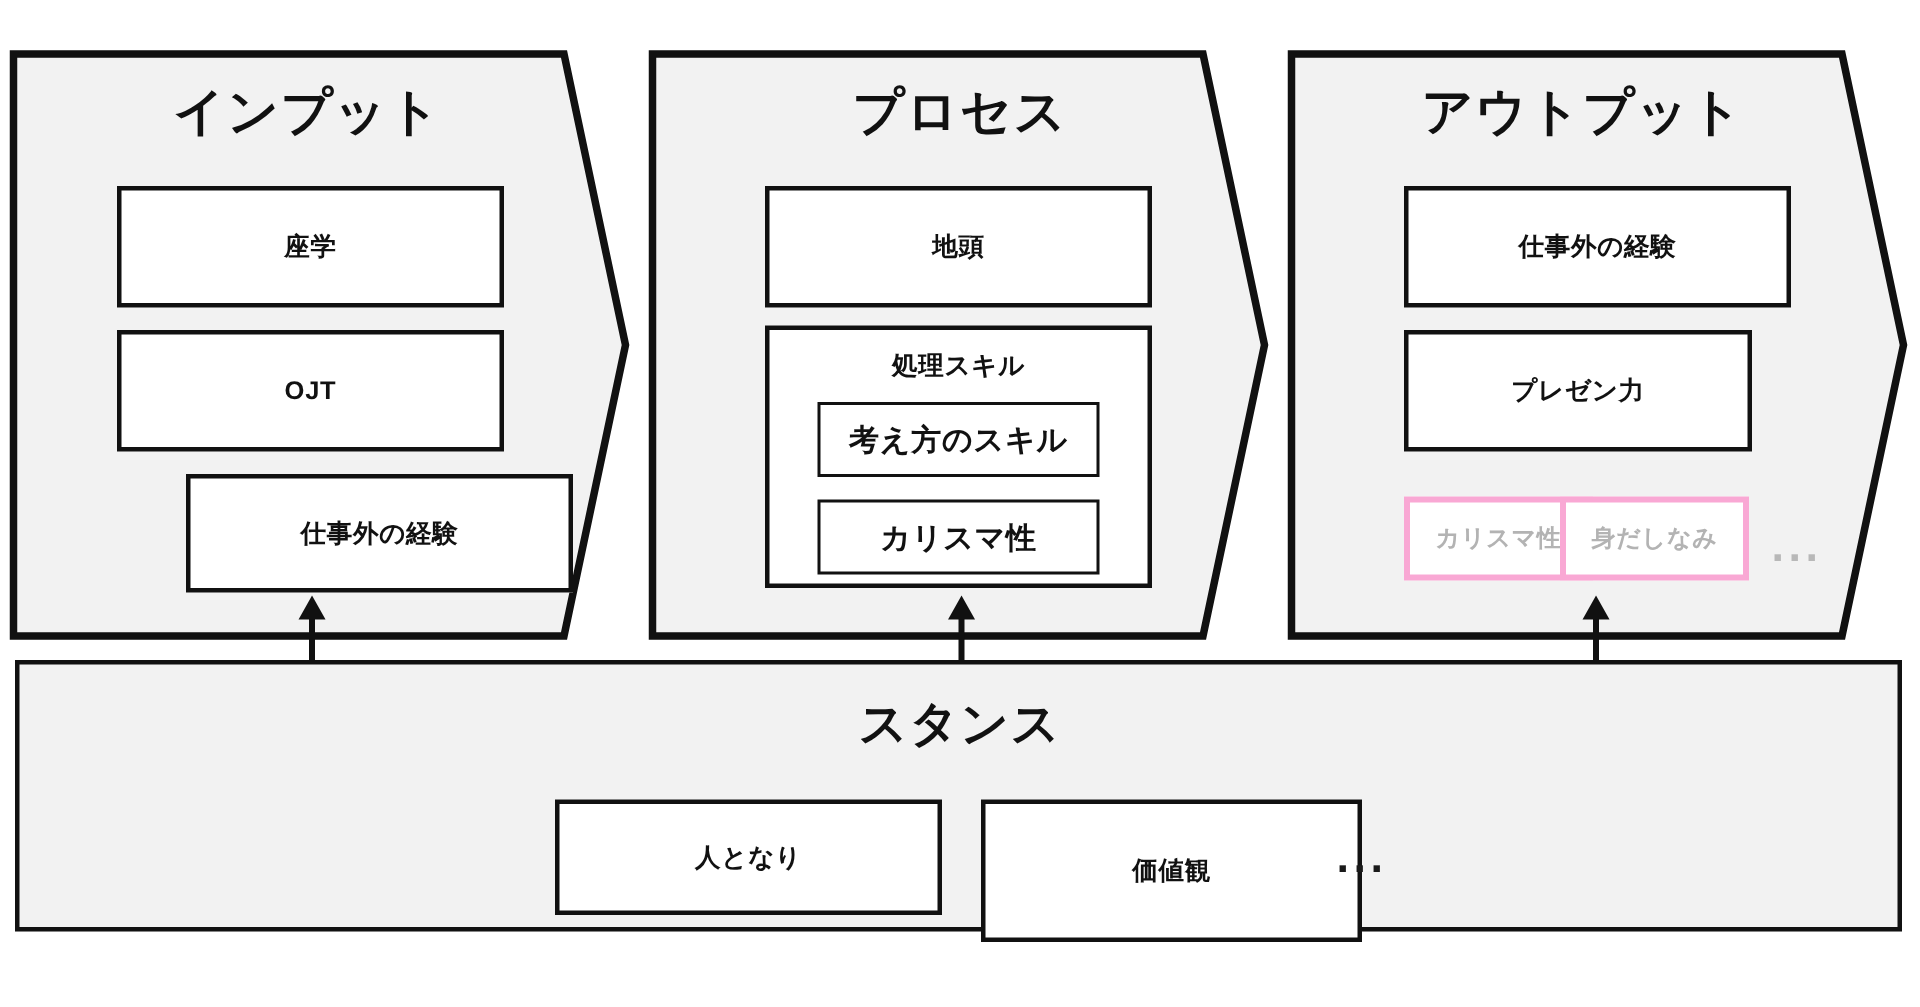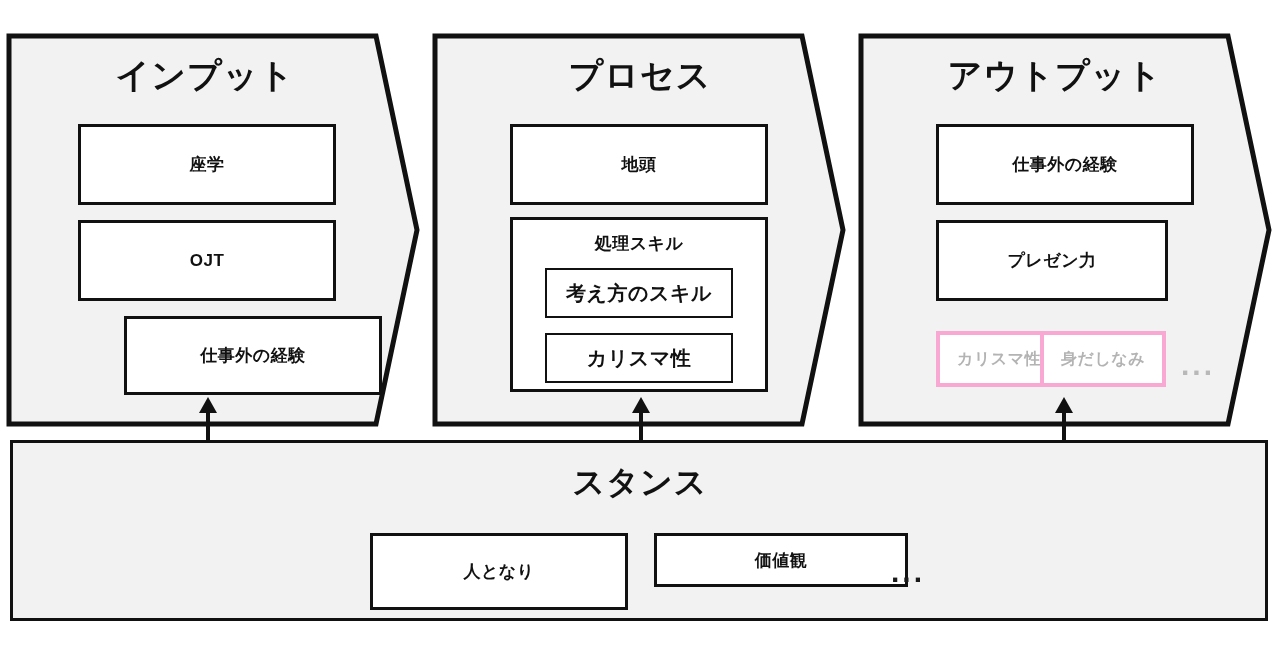--- a/index.html
+++ b/index.html
@@ -172,16 +172,16 @@
       <line x1="12" y1="10" x2="12" y2="74" stroke="#111111" stroke-width="4"></line>
       <polygon points="12,1 3,17 21,17" fill="#111111"></polygon>
       <polygon points="12,83 3,67 21,67" fill="#111111"></polygon>
     </svg>
   </div>
 
   <div class="stance" style="left:10px;top:440px;width:1258px;height:181px;"></div>
   <div class="stance-title" style="left:510px;top:466px;width:260px;">スタンス</div>
 
   <div class="box" style="left:370px;top:533px;width:258px;height:77px;">人となり</div>
-  <div class="box" style="left:654px;top:533px;width:254px;height:54px;">価値観</div>
+  <div class="box" style="left:654px;top:533px;width:254px;height:95px;">価値観</div>
   <div class="dots dark" style="left:891px;top:557px;">...</div>
 
 </div>
 
 </body></html>

